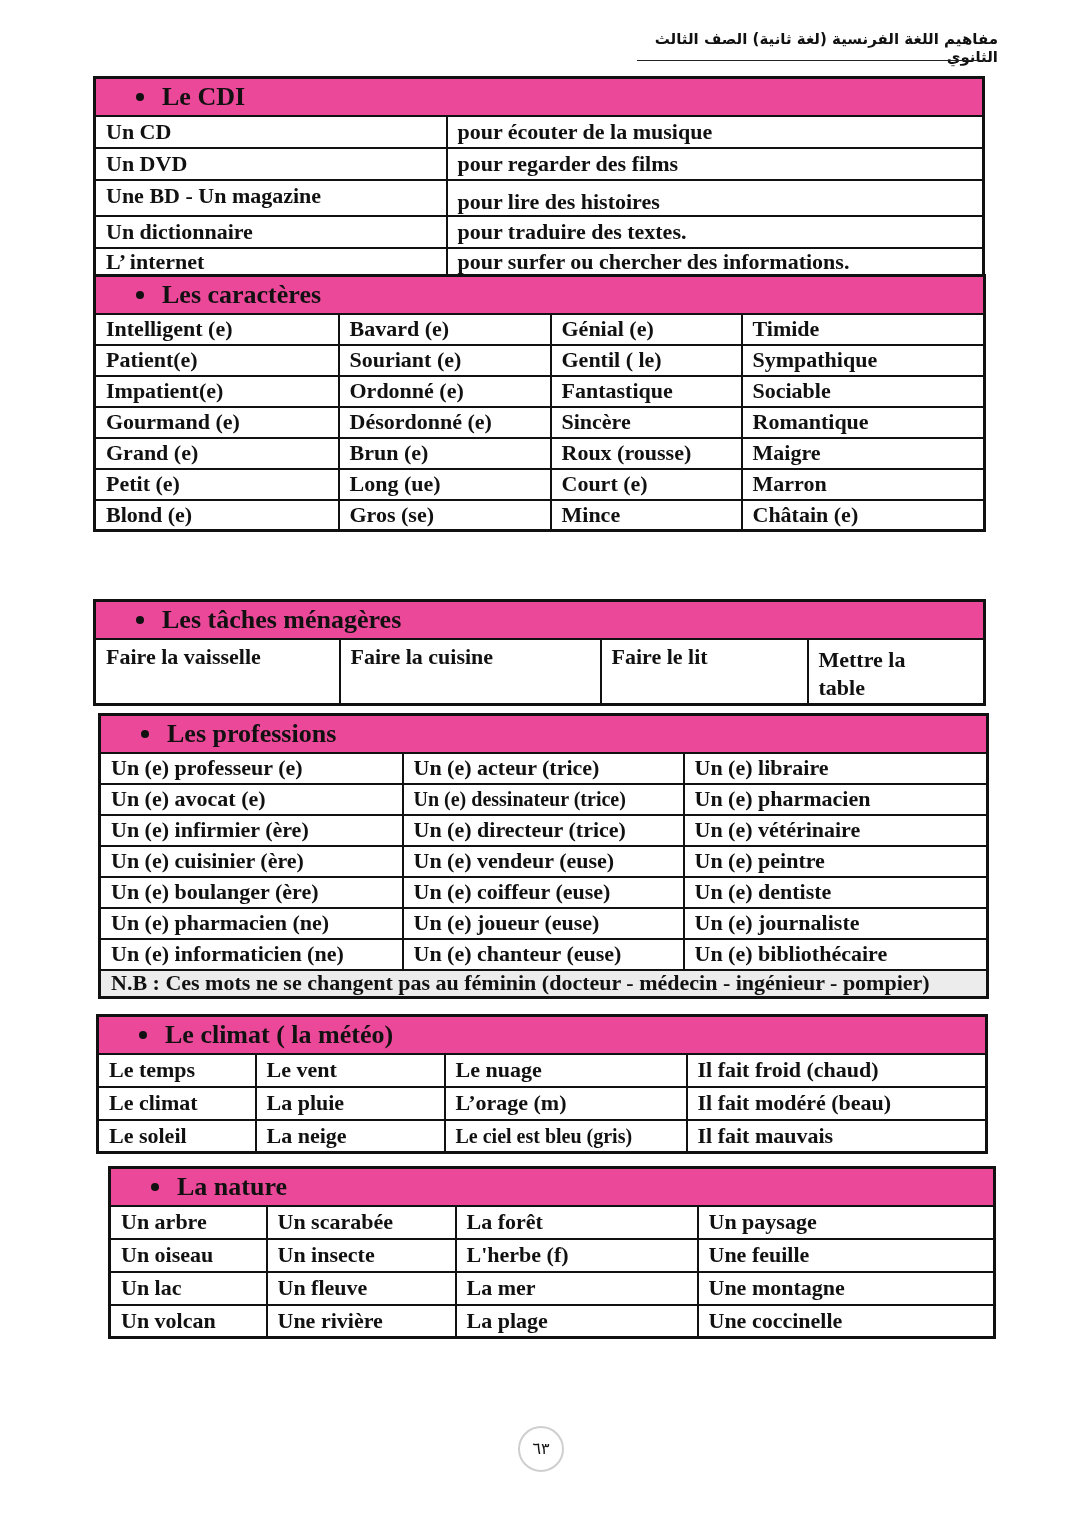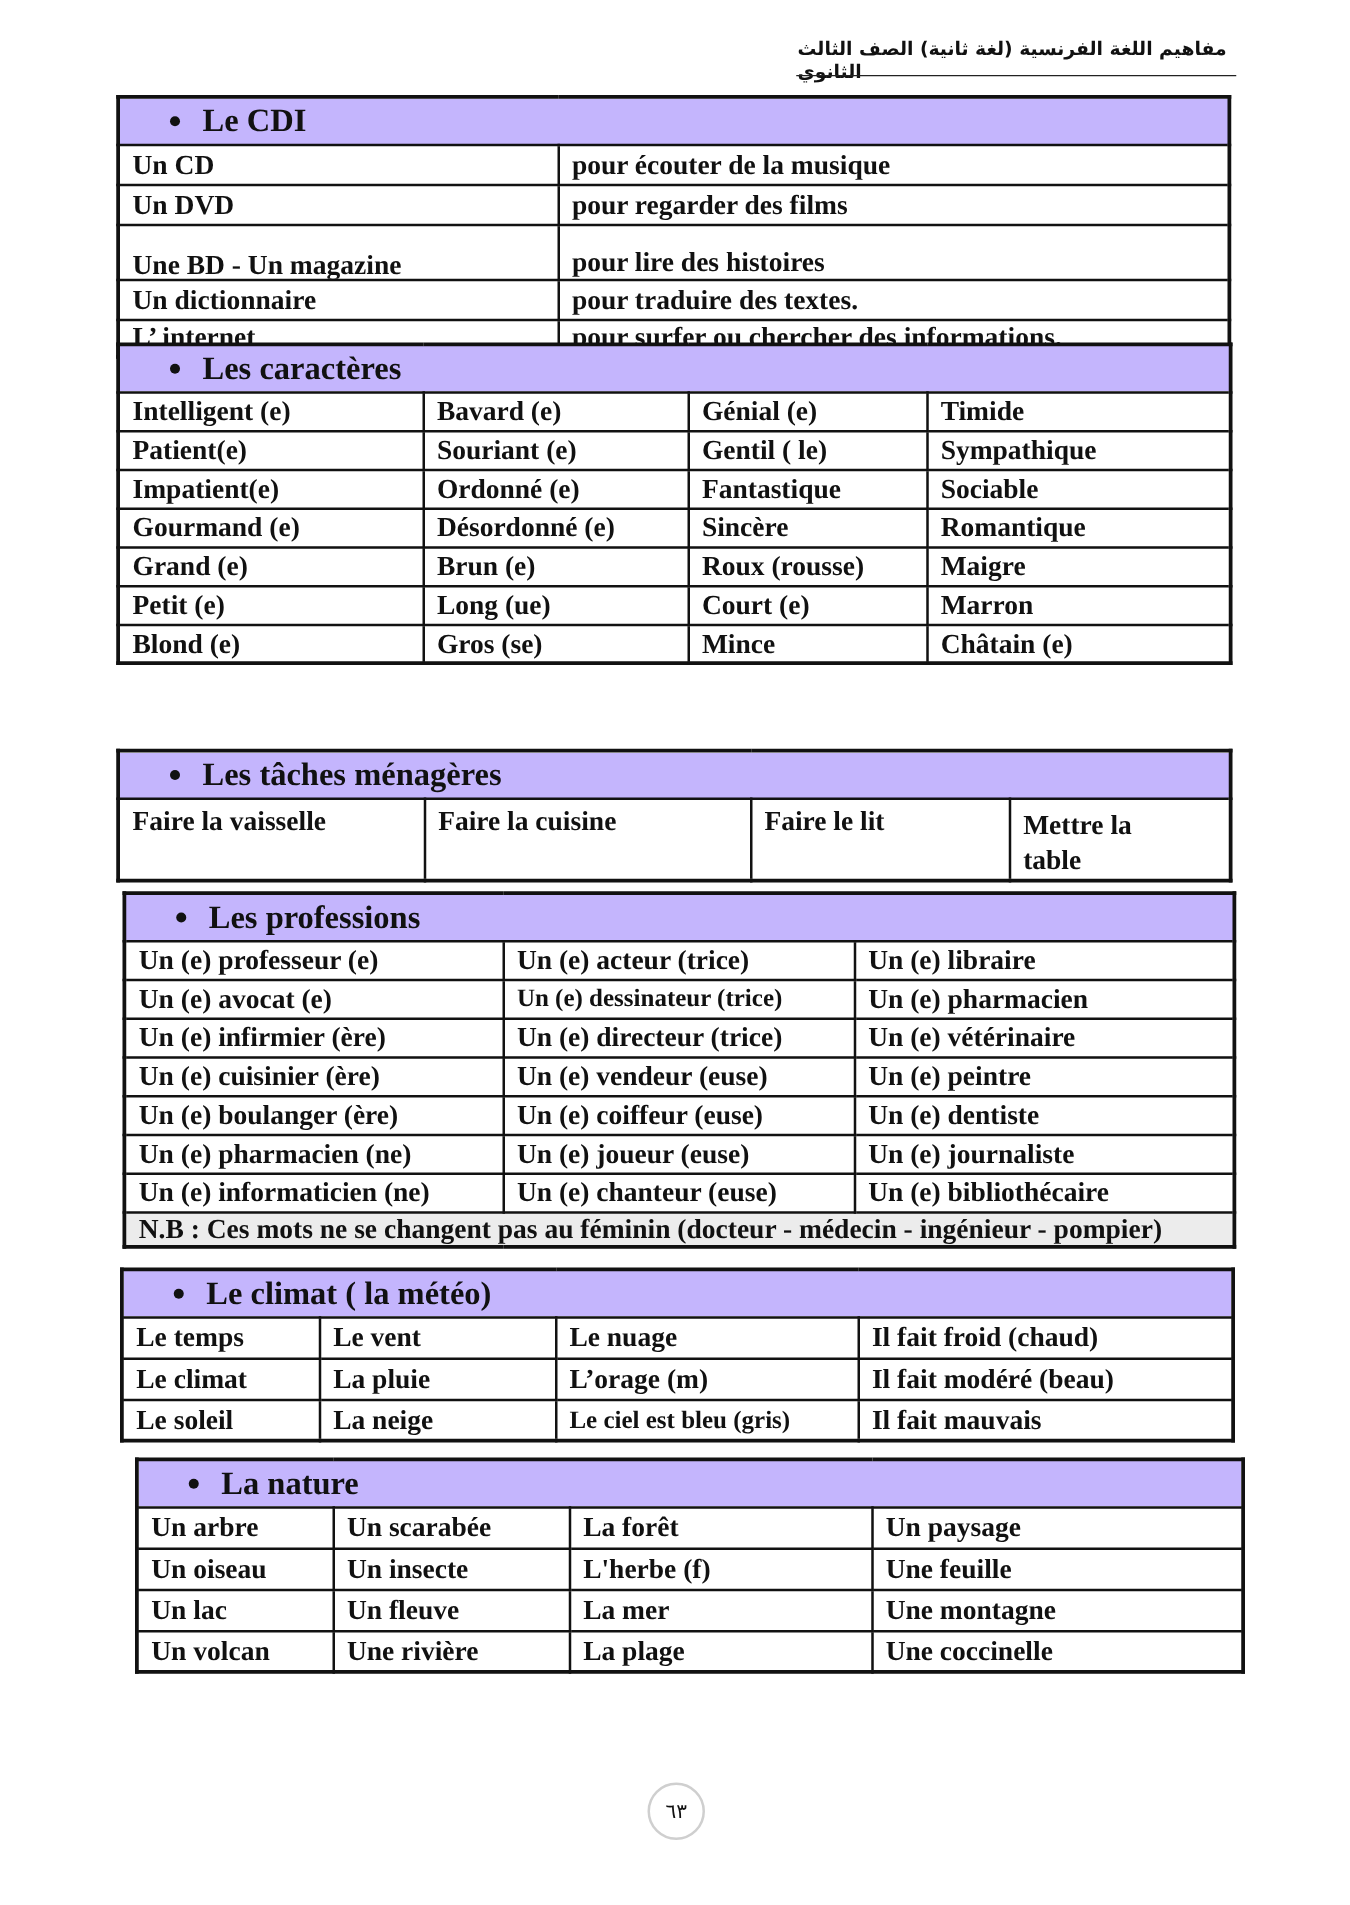--- a/index.html
+++ b/index.html
@@ -1,25 +1,25 @@
 <!DOCTYPE html>
 <html><head>
 <meta charset="utf-8">
 <style>
   html, body { margin: 0; padding: 0; background: #ffffff; }
   body { width: 1080px; height: 1524px; position: relative; overflow: hidden;
          font-family: "Liberation Serif", serif; color: #111; }
-  .header { position: absolute; top: 30px; right: 82px; width: 360px; text-align: left;
+  .header { position: absolute; top: 30px; right: 82px; width: 360px; text-align: right;
             font-family: "DejaVu Sans", sans-serif; font-weight: bold; font-size: 15px; direction: rtl; }
   .header-line { position: absolute; top: 60px; left: 637px; width: 352px; height: 1px; background: #222; }
   table.sec { position: absolute; border-collapse: collapse; table-layout: fixed;
               border: 3px solid #111; }
   table.sec td { border: 2px solid #111; padding: 0 0 0 10px; font-weight: bold; font-size: 22px;
                  white-space: nowrap; overflow: hidden; vertical-align: middle; line-height: 1; }
-  table.sec tr.head td { background: #c4b5fd; font-size: 26px; padding-left: 40px; }
+  table.sec tr.head td { background: #ec4899; font-size: 26px; padding-left: 40px; }
   .bullet { display: inline-block; width: 8px; height: 8px; border-radius: 50%; background: #111;
             margin-right: 18px; vertical-align: middle; position: relative; top: -2px; }
   td.nb { font-size: 17px; background: #ececec; }
   .pagenum { position: absolute; left: 518px; top: 1426px; width: 42px; height: 42px; border-radius: 50%;
              border: 2px solid #cfcfcf; text-align: center; line-height: 42px;
              font-family: "DejaVu Sans", sans-serif; font-size: 16px; }
 </style>
 </head>
 <body>
 
@@ -37,21 +37,21 @@
       </tr>
   <tr style="height:32px">
         <td>Un CD</td>
         <td>pour écouter de la musique</td>
       </tr>
   <tr style="height:32px">
         <td>Un DVD</td>
         <td>pour regarder des films</td>
       </tr>
   <tr style="height:36px">
-        <td style="vertical-align:top;padding-top:20px">Une BD - Un magazine</td>
+        <td style="vertical-align:top;padding-top:4px">Une BD - Un magazine</td>
         <td style="vertical-align:bottom;padding-bottom:2px">pour lire des histoires</td>
       </tr>
   <tr style="height:32px">
         <td>Un dictionnaire</td>
         <td>pour traduire des textes.</td>
       </tr>
   <tr style="height:30px">
         <td>L’ internet</td>
         <td>pour surfer ou chercher des informations.</td>
       </tr>

